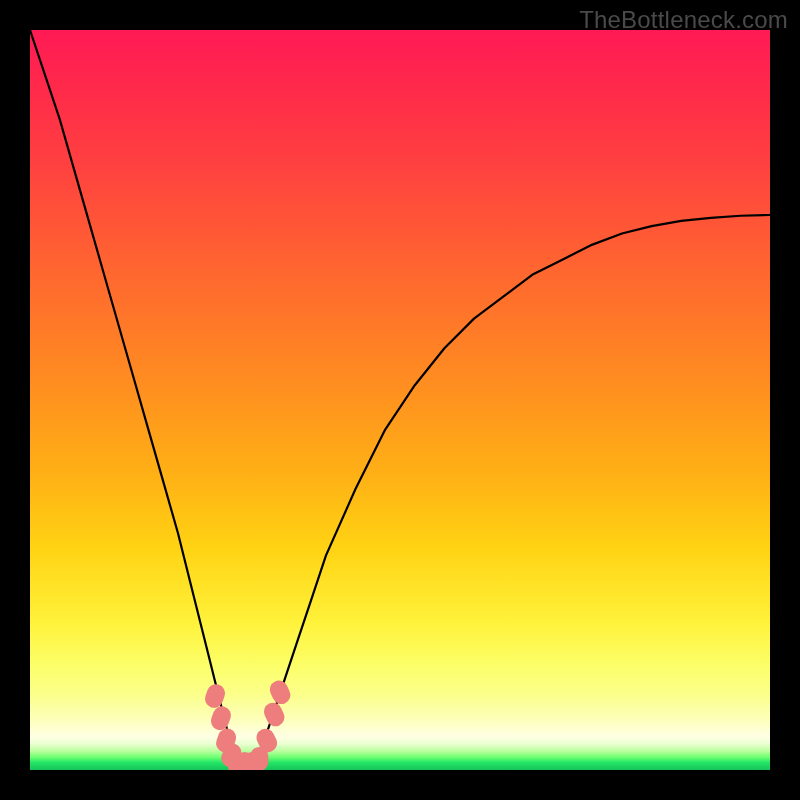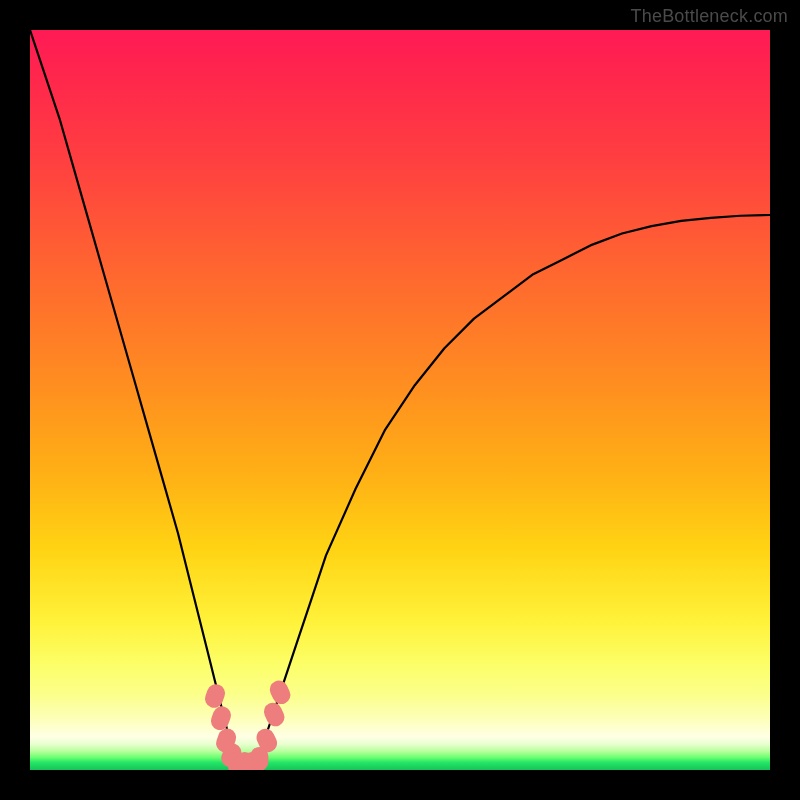--- a/index.html
+++ b/index.html
@@ -8,21 +8,21 @@
     position: relative;
     width: 800px;
     height: 800px;
     background: #000;
   }
   .watermark {
     position: absolute;
     top: 6px;
     right: 12px;
     font-family: Arial, Helvetica, sans-serif;
-    font-size: 18px;
+    font-size: 24px;
     color: #4a4a4a;
     letter-spacing: 0.2px;
     font-weight: 500;
     z-index: 10;
   }
   .plot {
     position: absolute;
     left: 30px;
     top: 30px;
     width: 740px;

